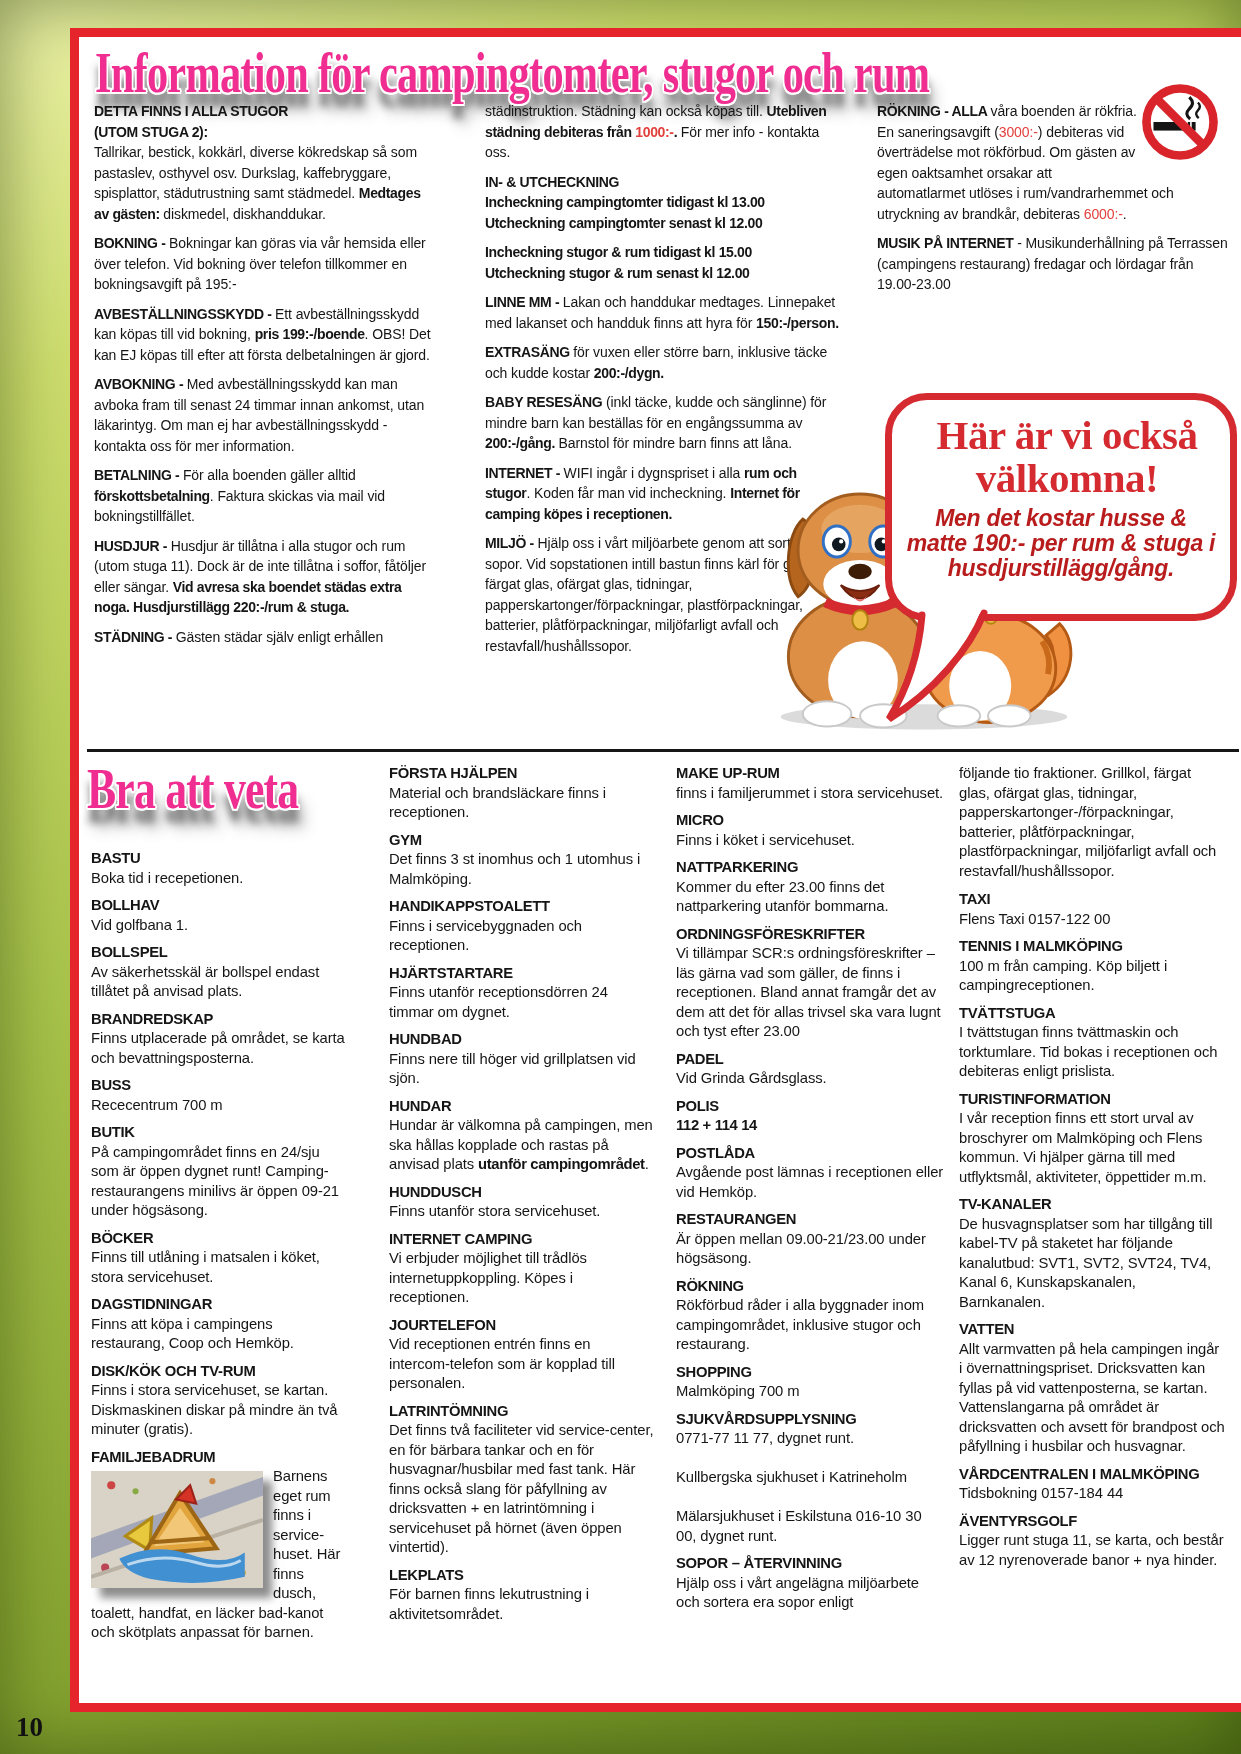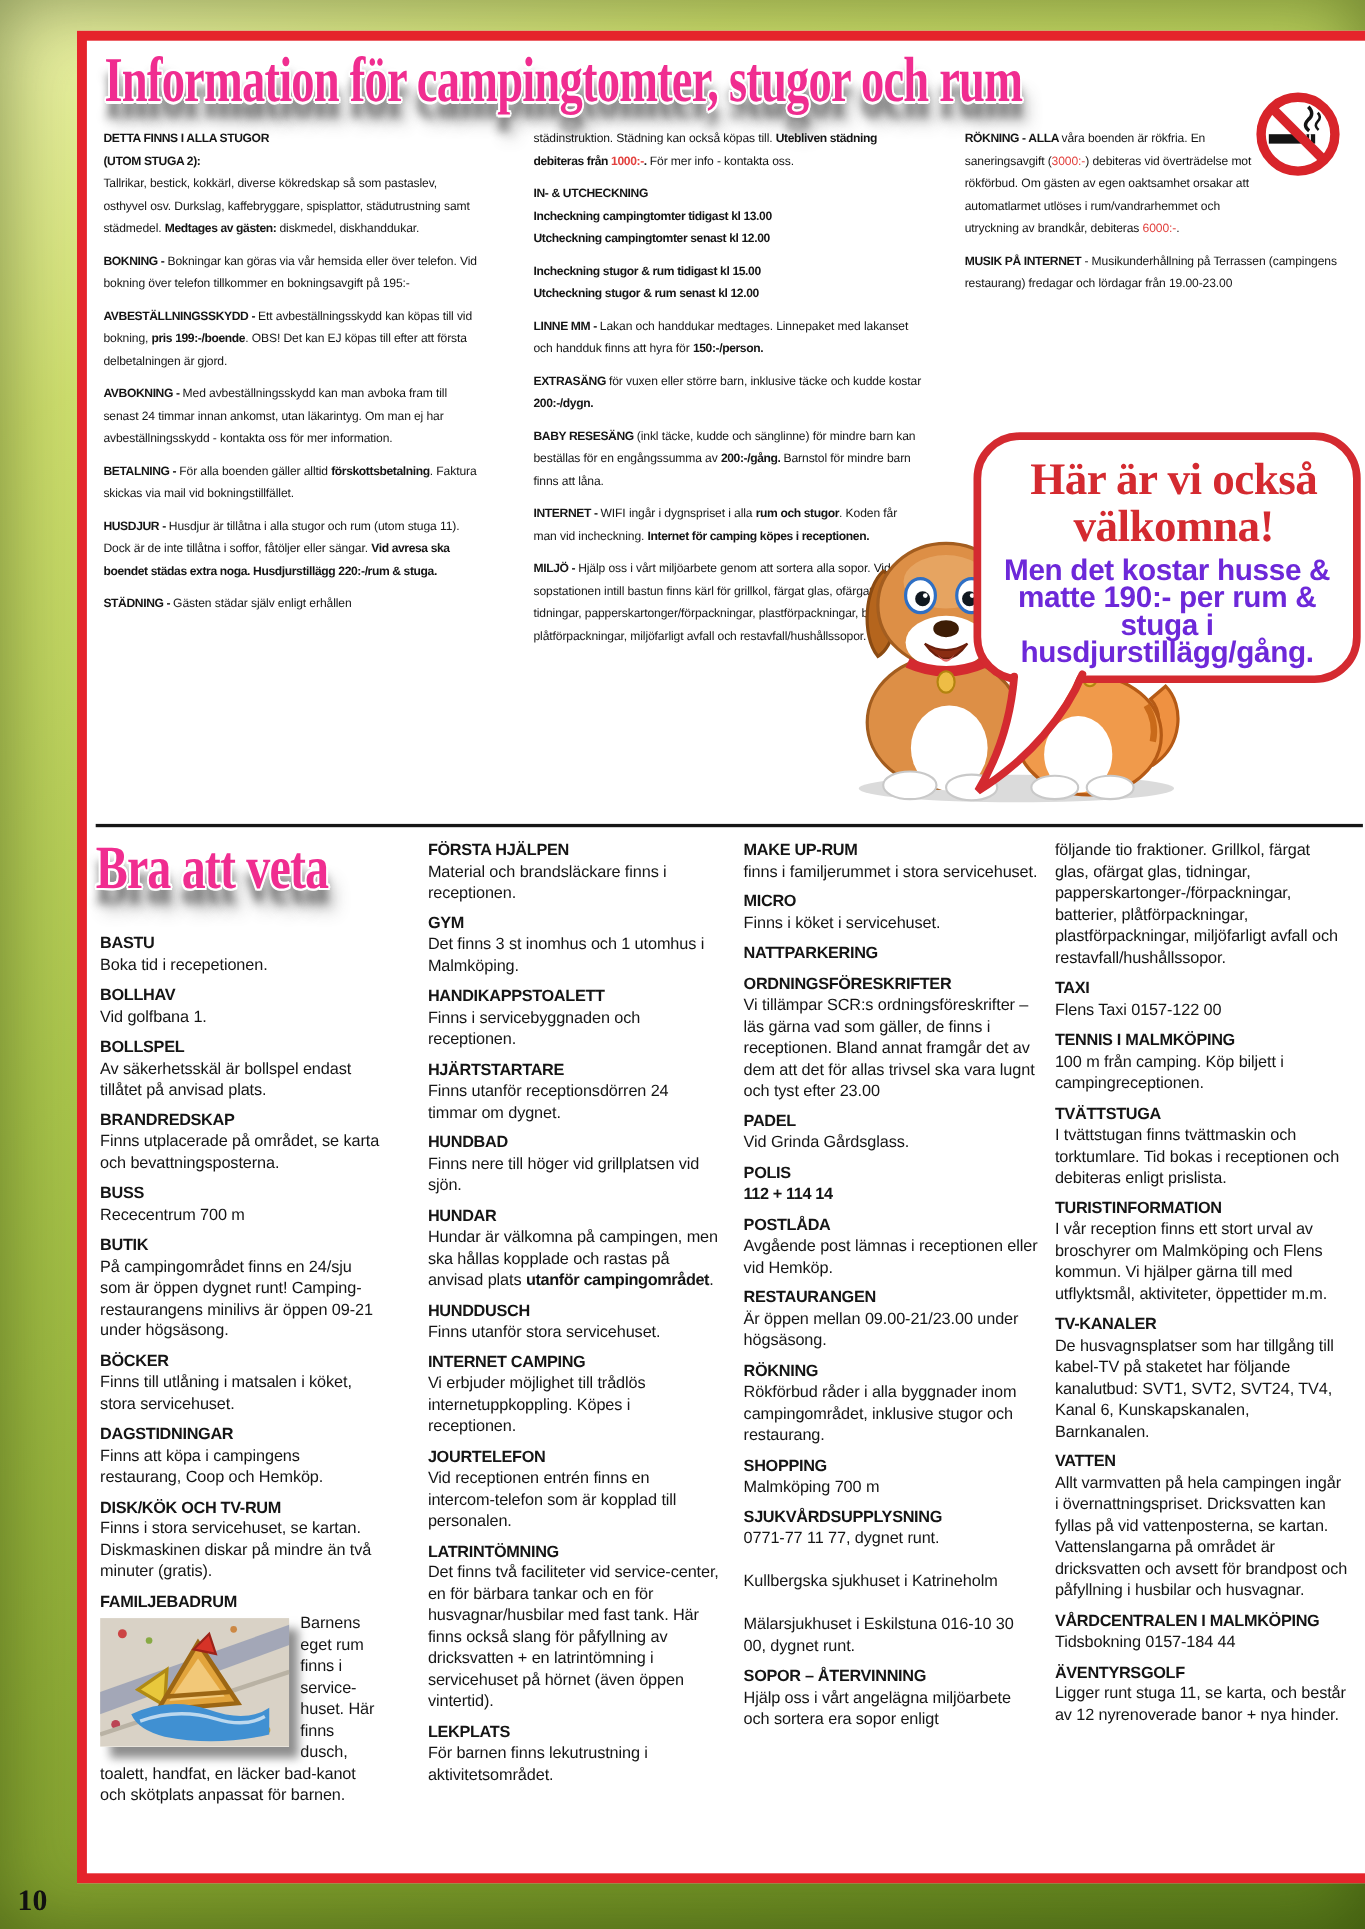--- a/index.html
+++ b/index.html
@@ -9,21 +9,21 @@
     font-family:"Liberation Sans",sans-serif;color:#151515;}
   .sheet{position:absolute;left:28px;top:28px;width:1185px;height:1684px;background:#fff;
     border:9px solid #e5242b;box-sizing:border-box;overflow:hidden;margin-left:42px;}
   .fancy-title{font-family:"Liberation Serif",serif;font-weight:bold;color:#f02d90;white-space:nowrap;
     transform-origin:left top;
     text-shadow:2.2px 0 #fff,-2.2px 0 #fff,0 2.2px #fff,0 -2.2px #fff,
       1.7px 1.7px #fff,-1.7px 1.7px #fff,1.7px -1.7px #fff,-1.7px -1.7px #fff,
       0 14px 10px rgba(70,70,70,.85),8px 20px 16px rgba(90,90,90,.45);}
   .page-title{position:absolute;left:16px;top:2px;font-size:58px;transform:scaleX(.73);letter-spacing:-1px;}
   .bot-title{position:absolute;left:8px;top:720px;font-size:56px;transform:scaleX(.78);letter-spacing:-1px;}
-  .topcol{position:absolute;top:79px;font-size:11px;line-height:20.5px;letter-spacing:-0.1px;}
+  .topcol{position:absolute;top:64px;font-size:14px;line-height:20.5px;letter-spacing:-0.1px;}
   .col-top-1{left:15px;width:340px;}
   .col-top-2{left:406px;width:354px;}
   .col-top-3{left:798px;width:358px;}
   .para{margin:0 0 9px 0;white-space:pre-wrap;}
   .b{font-weight:bold;letter-spacing:-0.35px;}
   .r{color:#e2403d;}
   .smoke-spacer{float:right;width:96px;height:72px;}
   .no-smoking{position:absolute;left:1062px;top:46px;}
   .divider{position:absolute;left:8px;top:712px;width:1152px;height:3px;background:#161616;}
   .botcol{position:absolute;font-size:14.8px;line-height:19.5px;letter-spacing:-0.1px;}
@@ -31,22 +31,22 @@
   .bot-col2{left:310px;top:727px;width:266px;}
   .bot-col3{left:597px;top:727px;width:268px;}
   .bot-col4{left:880px;top:727px;width:266px;}
   .item{margin:0 0 8px 0;}
   .ihead{font-weight:bold;letter-spacing:-0.3px;}
   .ibody{white-space:pre-wrap;}
   .bubble{position:absolute;left:806px;top:356px;width:352px;height:228px;box-sizing:border-box;
     background:#fff;border:7px solid #d42a30;border-radius:42px;text-align:center;padding-top:14px;}
   .bubble-title{font-family:"Liberation Serif",serif;font-weight:bold;font-size:41px;line-height:43px;
     color:#d42a30;letter-spacing:-0.5px;padding-left:12px;}
-  .bubble-sub{margin-top:6px;font-weight:bold;font-size:27px;line-height:25px;
-    color:#6d28d9;letter-spacing:-0.3px;padding:0 14px;}
+  .bubble-sub{margin-top:6px;font-weight:bold;font-style:italic;font-size:23px;line-height:25px;
+    color:#b91c1c;letter-spacing:-0.3px;padding:0 14px;}
   .bubble-tail{position:absolute;left:770px;top:556px;}
   .pets{position:absolute;left:690px;top:404px;}
   .photo{float:left;width:172px;height:117px;margin:4px 10px 4px 0;
     box-shadow:9px 10px 8px rgba(80,80,80,.65);}
   .page-number{position:absolute;left:16px;top:1712px;font-family:"Liberation Serif",serif;
     font-weight:bold;font-size:27px;color:#111;}
 </style>
 </head>
 <body>
 
@@ -274,20 +274,21 @@
         <div class="item">
           <div class="ihead">MAKE UP-RUM</div>
           <div class="ibody"><span>finns i familjerummet i stora servicehuset.</span></div>
         </div>
         <div class="item">
           <div class="ihead">MICRO</div>
           <div class="ibody"><span>Finns i köket i servicehuset.</span></div>
         </div>
         <div class="item">
           <div class="ihead">NATTPARKERING</div>
+          <div class="ibody"><span>Kommer du efter 23.00 finns det nattparkering utanför bommarna.</span></div>
         </div>
         <div class="item">
           <div class="ihead">ORDNINGSFÖRESKRIFTER</div>
           <div class="ibody"><span>Vi tillämpar SCR:s ordningsföreskrifter – läs gärna vad som gäller, de finns i receptionen. Bland annat framgår det av dem att det för allas trivsel ska vara lugnt och tyst efter 23.00</span></div>
         </div>
         <div class="item">
           <div class="ihead">PADEL</div>
           <div class="ibody"><span>Vid Grinda Gårdsglass.</span></div>
         </div>
         <div class="item">

